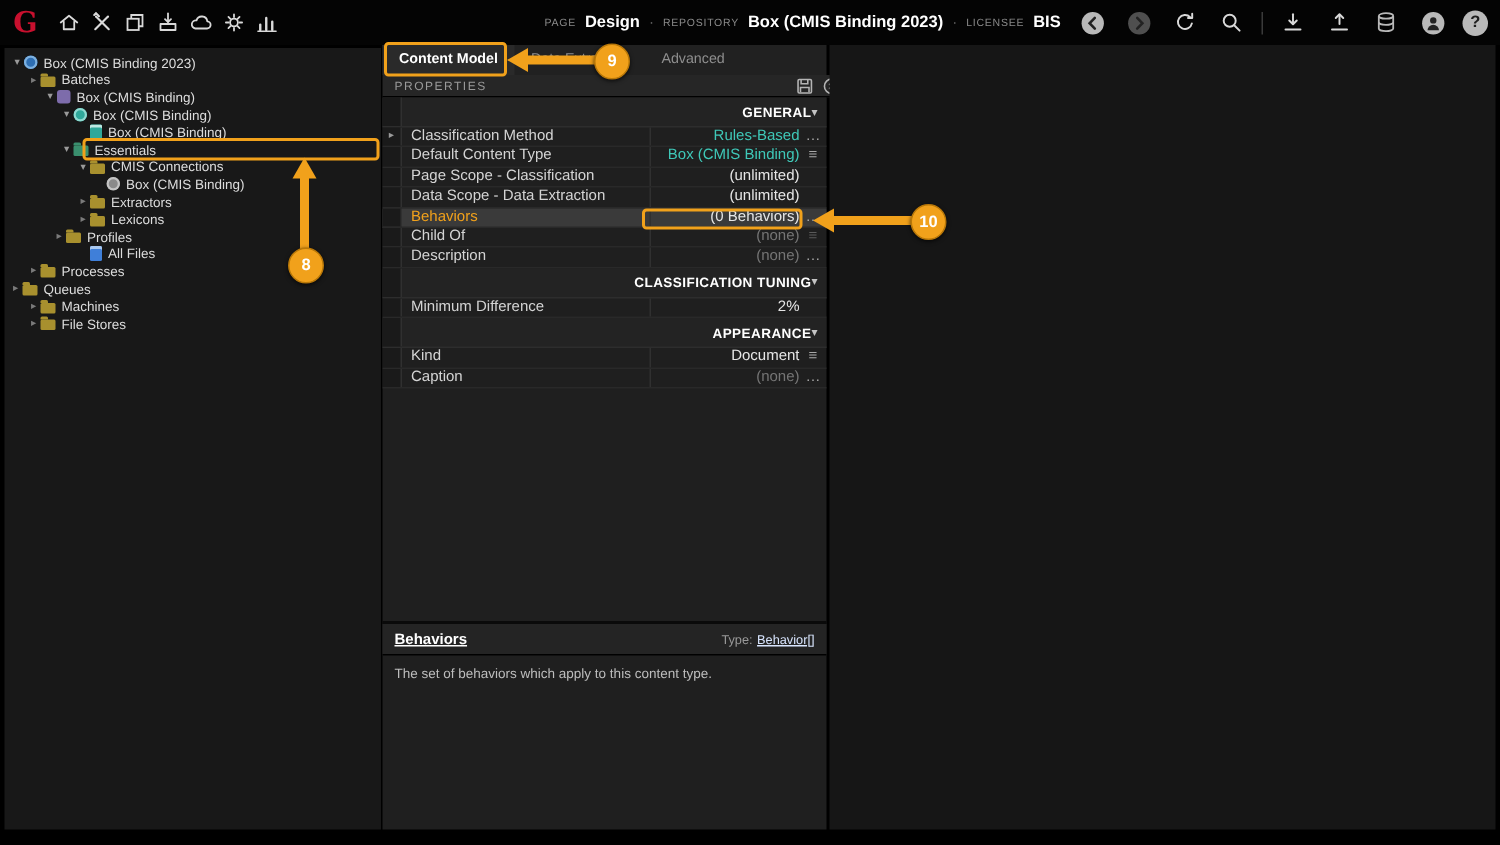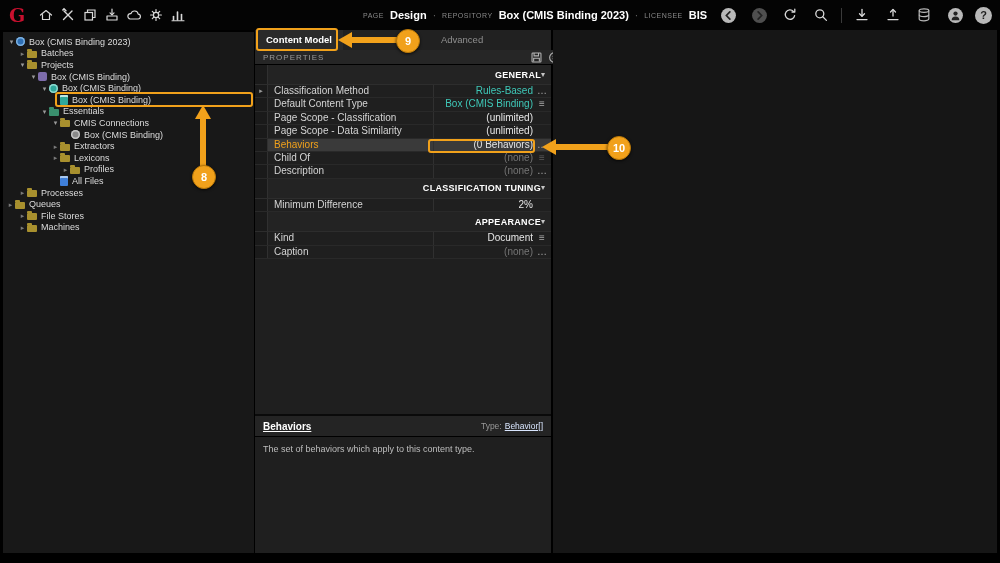--- a/index.html
+++ b/index.html
@@ -222,25 +222,20 @@
   <div class="titem" style="padding-left:4px">
       <span class="exp down"></span>
       <span class="ticon f-repo"></span>
       <span>Box (CMIS Binding 2023)</span>
     </div>
   <div class="titem" style="padding-left:15px">
       <span class="exp right"></span>
       <span class="ticon f-folder"></span>
       <span>Batches</span>
     </div>
-  <div class="titem" style="padding-left:15px">
-      <span class="exp down"></span>
-      <span class="ticon f-folder"></span>
-      <span>Projects</span>
-    </div>
   <div class="titem" style="padding-left:26px">
       <span class="exp down"></span>
       <span class="ticon f-proj"></span>
       <span>Box (CMIS Binding)</span>
     </div>
   <div class="titem" style="padding-left:37px">
       <span class="exp down"></span>
       <span class="ticon f-model"></span>
       <span>Box (CMIS Binding)</span>
     </div>
@@ -267,21 +262,21 @@
   <div class="titem" style="padding-left:48px">
       <span class="exp right"></span>
       <span class="ticon f-folder"></span>
       <span>Extractors</span>
     </div>
   <div class="titem" style="padding-left:48px">
       <span class="exp right"></span>
       <span class="ticon f-folder"></span>
       <span>Lexicons</span>
     </div>
-  <div class="titem" style="padding-left:58px">
+  <div class="titem" style="padding-left:32px">
       <span class="exp right"></span>
       <span class="ticon f-folder"></span>
       <span>Profiles</span>
     </div>
   <div class="titem" style="padding-left:48px">
       <span class="exp"></span>
       <span class="ticon f-files"></span>
       <span>All Files</span>
     </div>
   <div class="titem" style="padding-left:15px">
@@ -290,26 +285,26 @@
       <span>Processes</span>
     </div>
   <div class="titem" style="padding-left:3px">
       <span class="exp right"></span>
       <span class="ticon f-folder"></span>
       <span>Queues</span>
     </div>
   <div class="titem" style="padding-left:15px">
       <span class="exp right"></span>
       <span class="ticon f-folder"></span>
+      <span>Machines</span>
+    </div>
+  <div class="titem" style="padding-left:15px">
+      <span class="exp right"></span>
+      <span class="ticon f-folder"></span>
       <span>File Stores</span>
-    </div>
-  <div class="titem" style="padding-left:15px">
-      <span class="exp right"></span>
-      <span class="ticon f-folder"></span>
-      <span>Machines</span>
     </div>
 </div>
 
 <div class="tabs">
   <span class="tab active">Content Model</span>
   <span class="tab">Data Extraction</span>
   <span class="tab">Advanced</span>
 </div>
 
 <div class="propsbar">
@@ -352,21 +347,21 @@
       <span class="pact a-menu"></span>
     </div>
   <div class="prow">
       <span class="gut"></span>
       <span class="plabel">Page Scope - Classification</span>
       <span class="pvalue">(unlimited)</span>
       <span class="pact"></span>
     </div>
   <div class="prow">
       <span class="gut"></span>
-      <span class="plabel">Page Scope - Data Similarity</span>
+      <span class="plabel">Data Scope - Data Extraction</span>
       <span class="pvalue">(unlimited)</span>
       <span class="pact"></span>
     </div>
   <div class="prow sel">
       <span class="gut"></span>
       <span class="plabel">Behaviors</span>
       <span class="pvalue">(0 Behaviors)</span>
       <span class="pact a-dots"></span>
     </div>
   <div class="prow">

